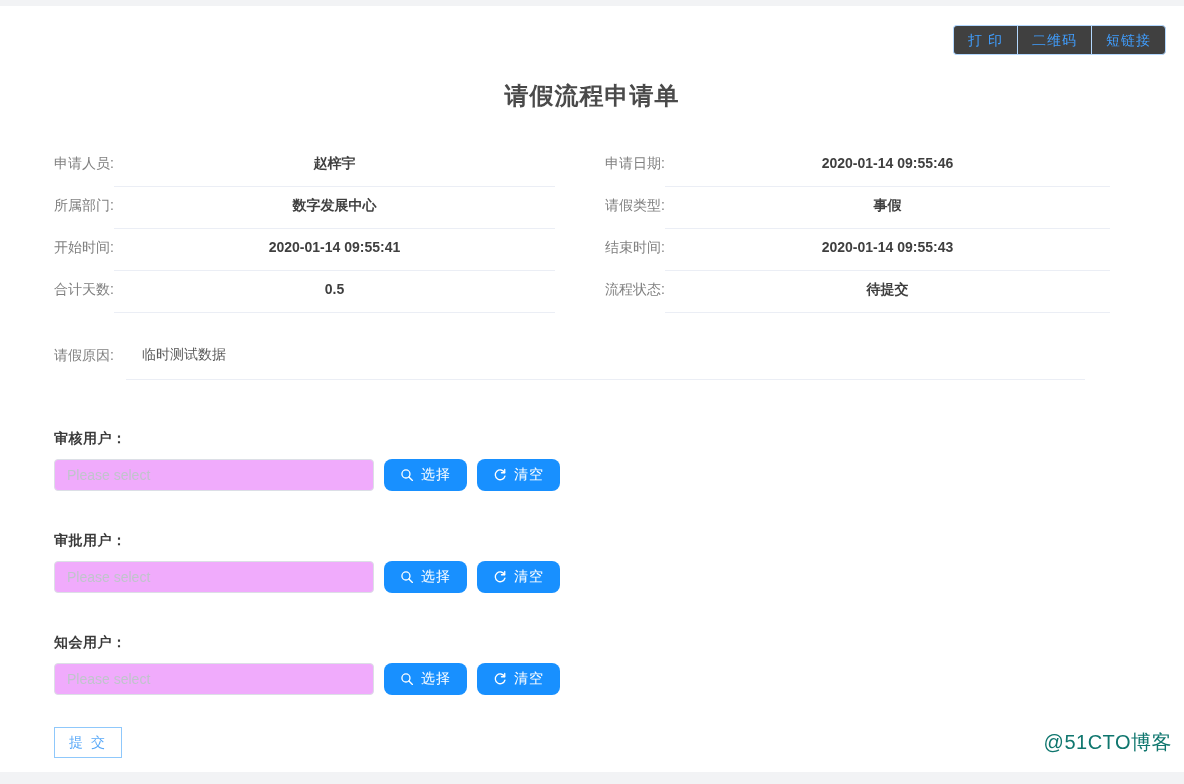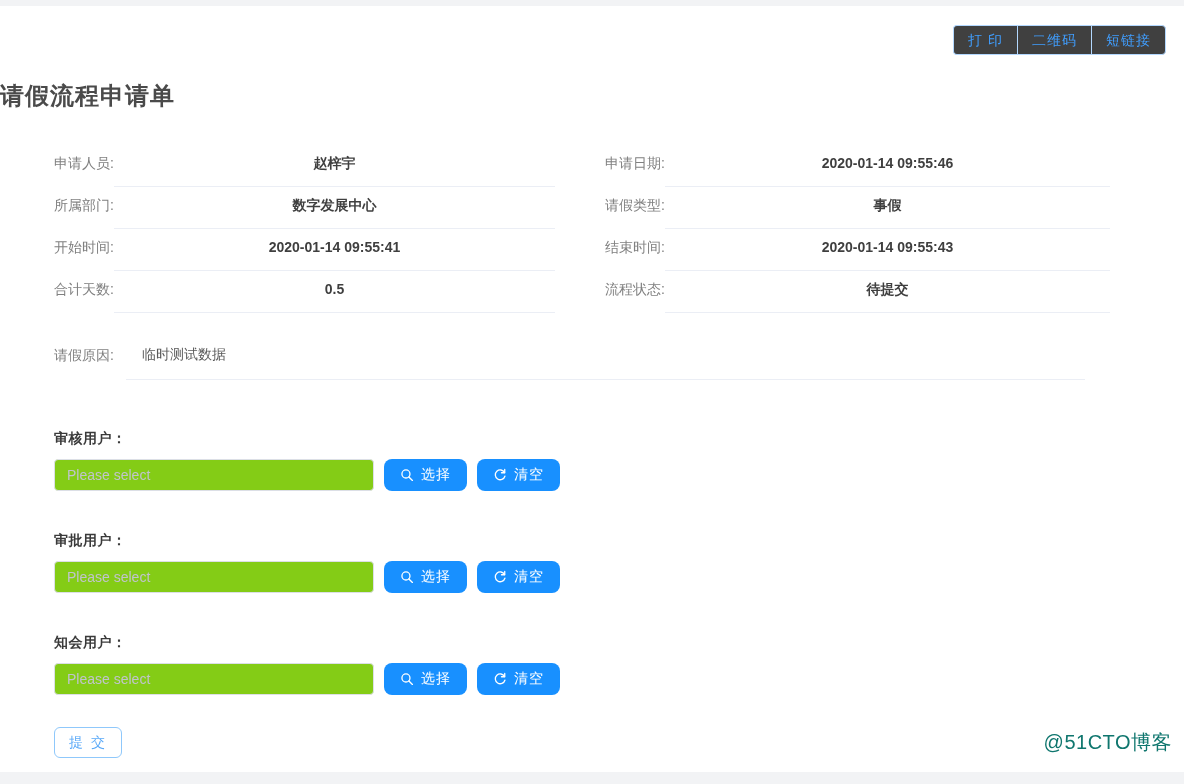--- a/index.html
+++ b/index.html
@@ -67,21 +67,21 @@
     border-top-right-radius: 4px;
     border-bottom-right-radius: 4px;
   }
 
   
   .doc-title {
     position: absolute;
     top: 74px;
     left: 0;
     width: 1184px;
-    text-align: left;
+    text-align: center;
     font-size: 24px;
     font-weight: bold;
     color: #4a4a4a;
     letter-spacing: 1px;
   }
 
   
   .form-area {
     position: absolute;
     top: 146px;
@@ -171,21 +171,21 @@
   .picker-controls { display: flex; align-items: center; }
   .picker-input {
     width: 320px;
     height: 32px;
     box-sizing: border-box;
     border: 1px solid #dcdfe6;
     border-radius: 4px;
     padding: 0 12px;
     font-size: 14px;
     color: #606266;
-    background: #84cc16;
+    background: #f0abfc;
     font-family: "Liberation Sans", "DejaVu Sans", sans-serif;
     outline: none;
   }
   .picker-input::placeholder { color: #c0c4cc; }
   .btn-primary {
     height: 32px;
     box-sizing: border-box;
     border: none;
     border-radius: 8px;
     background: #1890ff;
@@ -206,21 +206,21 @@
   
   .submit-btn {
     position: absolute;
     left: 54px;
     top: 721px;
     height: 31px;
     box-sizing: border-box;
     padding: 0 14px;
     background: #ffffff;
     border: 1px solid #8fc8fb;
-    border-radius: 6px;
+    border-radius: 0;
     color: #5aa9f8;
     font-size: 14px;
     font-family: "Liberation Sans", "DejaVu Sans", sans-serif;
     letter-spacing: 2px;
     cursor: pointer;
   }
 
   
   .watermark {
     position: absolute;

